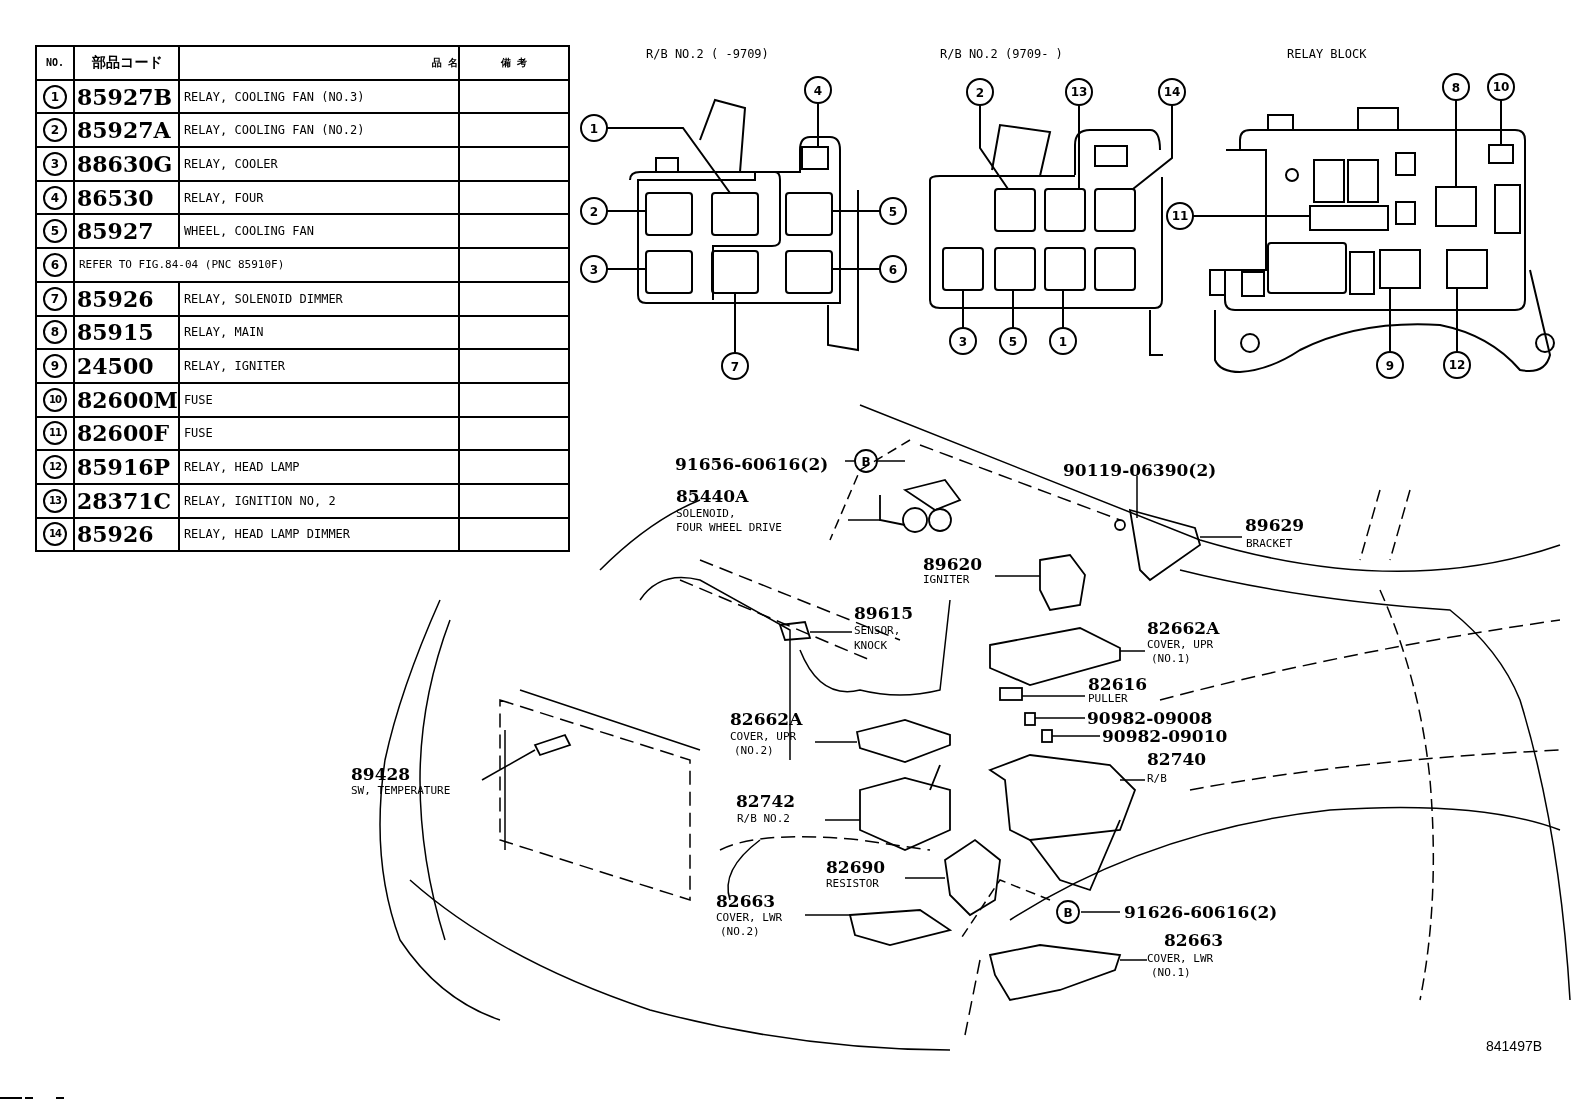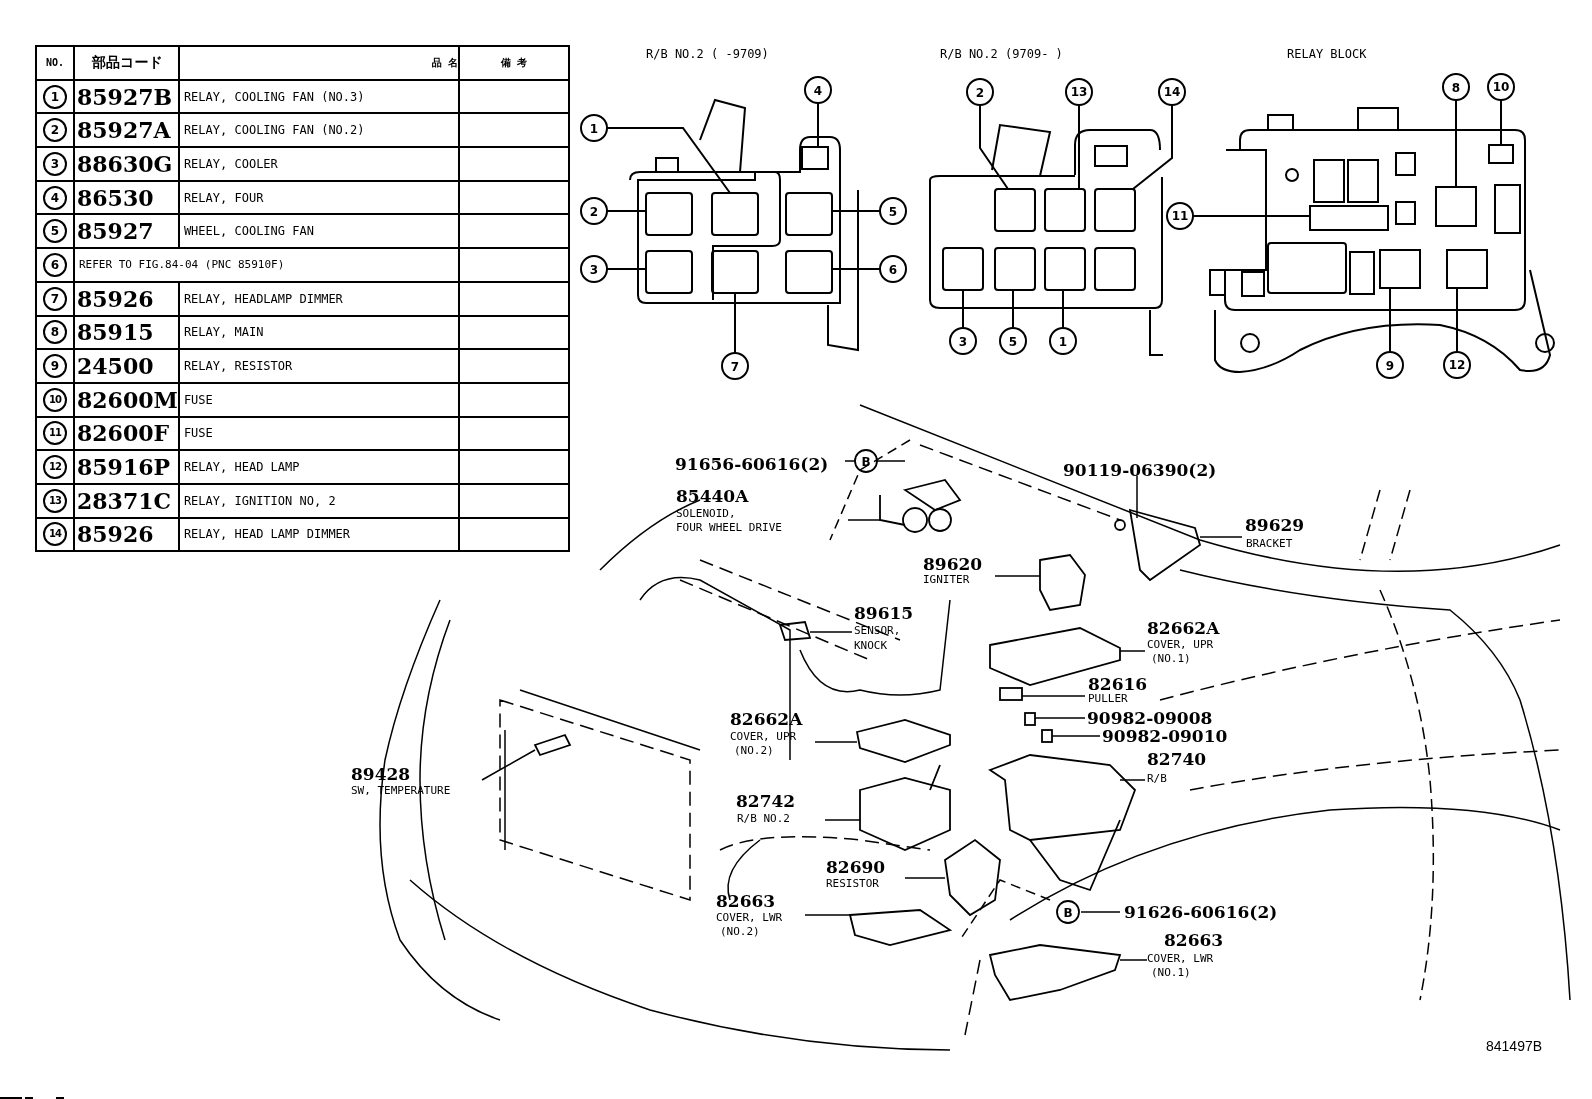--- a/index.html
+++ b/index.html
@@ -68,33 +68,33 @@
         <td class="c-note"></td>
       </tr>
       <tr>
         <td class="c-no"><span class="circ">6</span></td>
         <td colspan="2" class="span-refer">REFER TO FIG.84-04  (PNC 85910F)</td>
         <td class="c-note"></td>
       </tr>
       <tr>
         <td class="c-no"><span class="circ">7</span></td>
         <td class="c-code">85926</td>
-        <td class="c-name">RELAY, HEADLAMP DIMMER</td>
+        <td class="c-name">RELAY, SOLENOID DIMMER</td>
         <td class="c-note"></td>
       </tr>
       <tr>
         <td class="c-no"><span class="circ">8</span></td>
         <td class="c-code">85915</td>
         <td class="c-name">RELAY, MAIN</td>
         <td class="c-note"></td>
       </tr>
       <tr>
         <td class="c-no"><span class="circ">9</span></td>
         <td class="c-code">24500</td>
-        <td class="c-name">RELAY, RESISTOR</td>
+        <td class="c-name">RELAY, IGNITER</td>
         <td class="c-note"></td>
       </tr>
       <tr>
         <td class="c-no"><span class="circ small">10</span></td>
         <td class="c-code">82600M</td>
         <td class="c-name">FUSE</td>
         <td class="c-note"></td>
       </tr>
       <tr>
         <td class="c-no"><span class="circ small">11</span></td>

